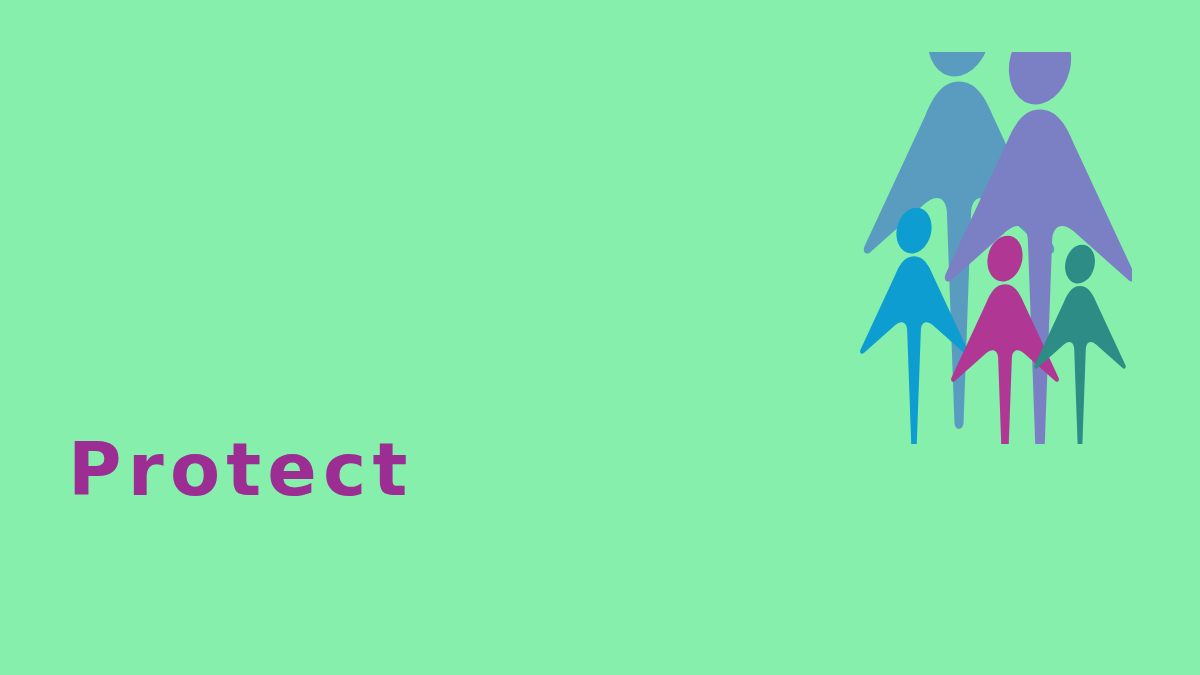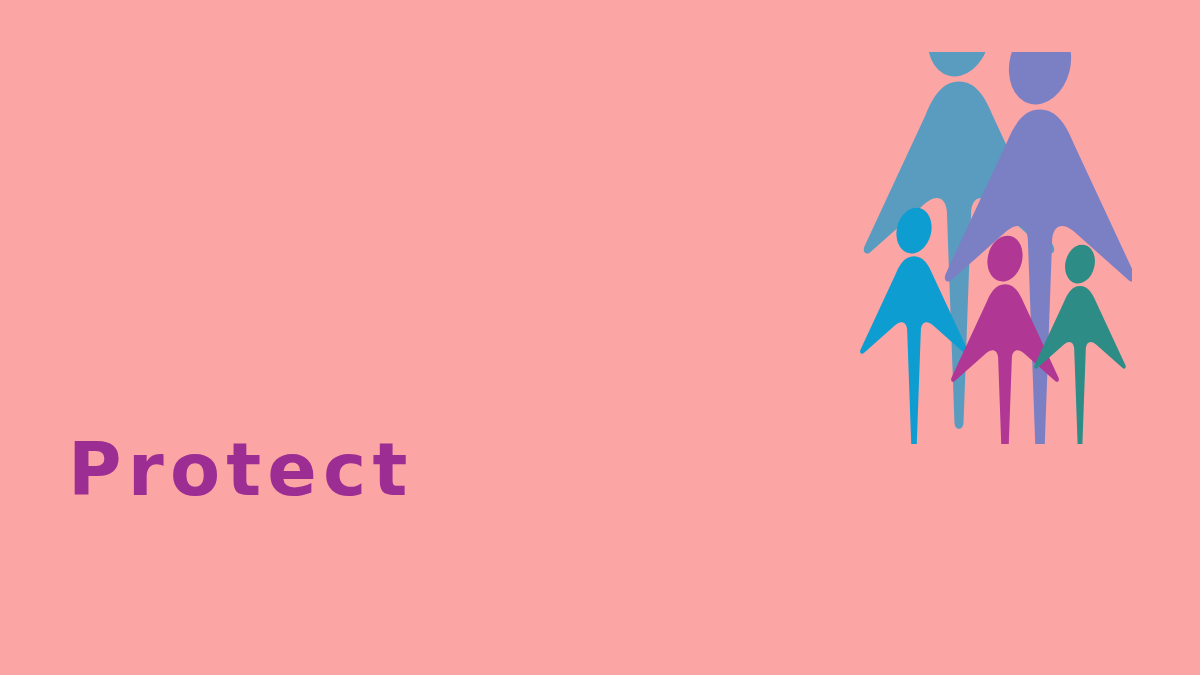--- a/index.html
+++ b/index.html
@@ -9,21 +9,21 @@
   body {
     width: 1200px;
     height: 675px;
     overflow: hidden;
     font-family: "DejaVu Sans", "Liberation Sans", sans-serif;
   }
   .poster {
     position: relative;
     width: 1200px;
     height: 675px;
-    background: #fca5a5;
+    background: #86efac;
     overflow: hidden;
   }
   .headline {
     position: absolute;
     left: 68px;
     top: 252px;
     margin: 0;
     padding: 0;
     color: #9c2d93;
     font-family: "DejaVu Sans", "Liberation Sans", sans-serif;

